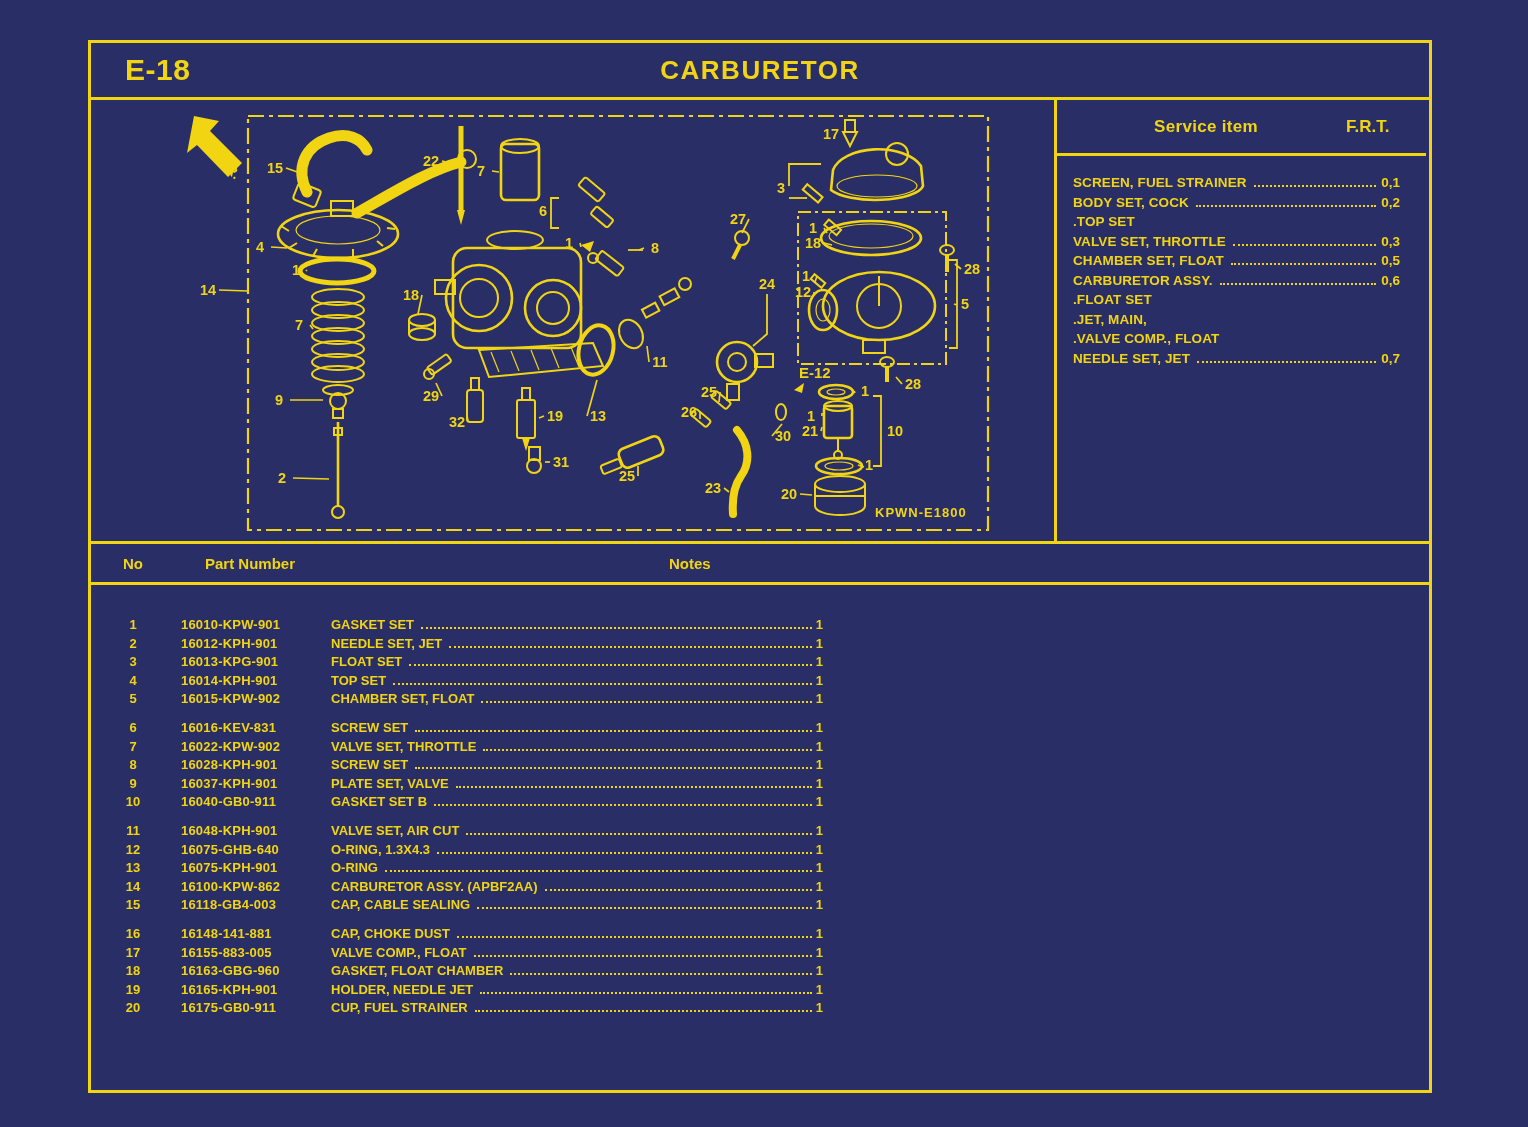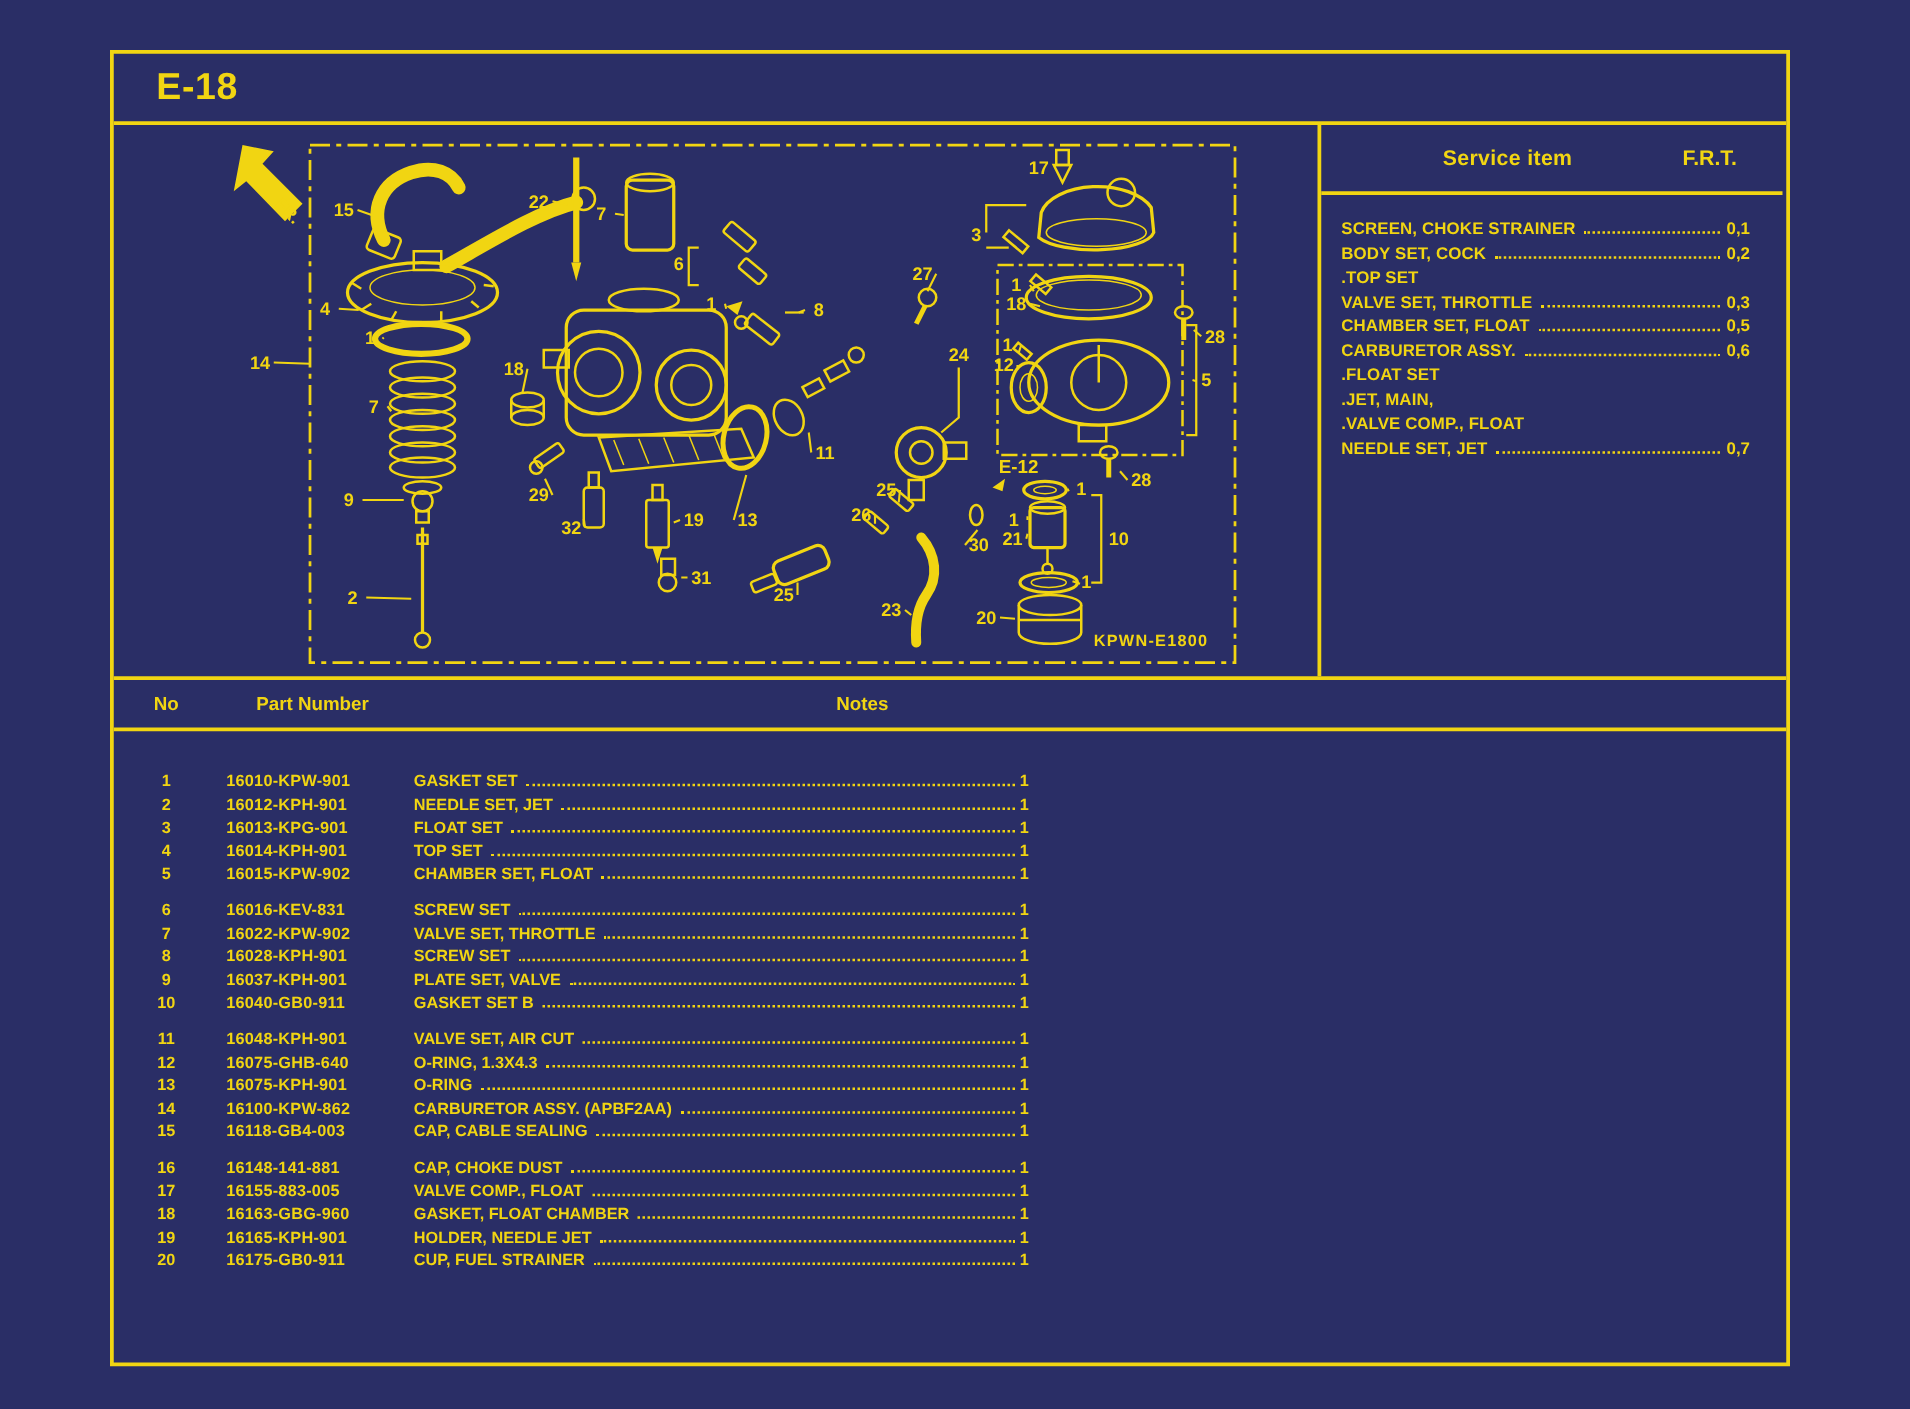--- a/index.html
+++ b/index.html
@@ -66,20 +66,21 @@
   .reftxt{fill:var(--y);font-family:"Liberation Sans",sans-serif;font-weight:bold;font-size:15px;}
 </style>
 </head>
 <body>
 
 <div class="sheet">
   <div class="frame">
 
     <div class="hdr">
       <div class="code">E-18</div>
+      <div class="title">CARBURETOR</div>
     </div>
 
     <div class="content">
       <div class="diagram">
         <svg viewBox="0 0 963 441">
           <g class="art">
 
             <polygon class="fillY" points="103,16 128,21 119,31 151,63 137,77 106,45 96,53"></polygon>
             <text class="frtxt" x="128" y="64" transform="rotate(45 128 64)">FR.</text>
 
@@ -330,21 +331,21 @@
         </svg>
       </div>
 
       <div class="panel">
         <div class="panel-hdr">
           <div class="si">Service item</div>
           <div class="frt">F.R.T.</div>
         </div>
         <div class="svc-list" id="svc-list">
             <div class="svc-row">
-              <span class="nm">SCREEN, CHOKE STRAINER</span>
+              <span class="nm">SCREEN, FUEL STRAINER</span>
               <span class="dots"></span>
               <span class="val">0,1</span>
             </div>
             <div class="svc-row">
               <span class="nm">BODY SET, COCK</span>
               <span class="dots"></span>
               <span class="val">0,2</span>
             </div>
             <div class="svc-row nodots">
               <span class="nm">.TOP SET</span>

